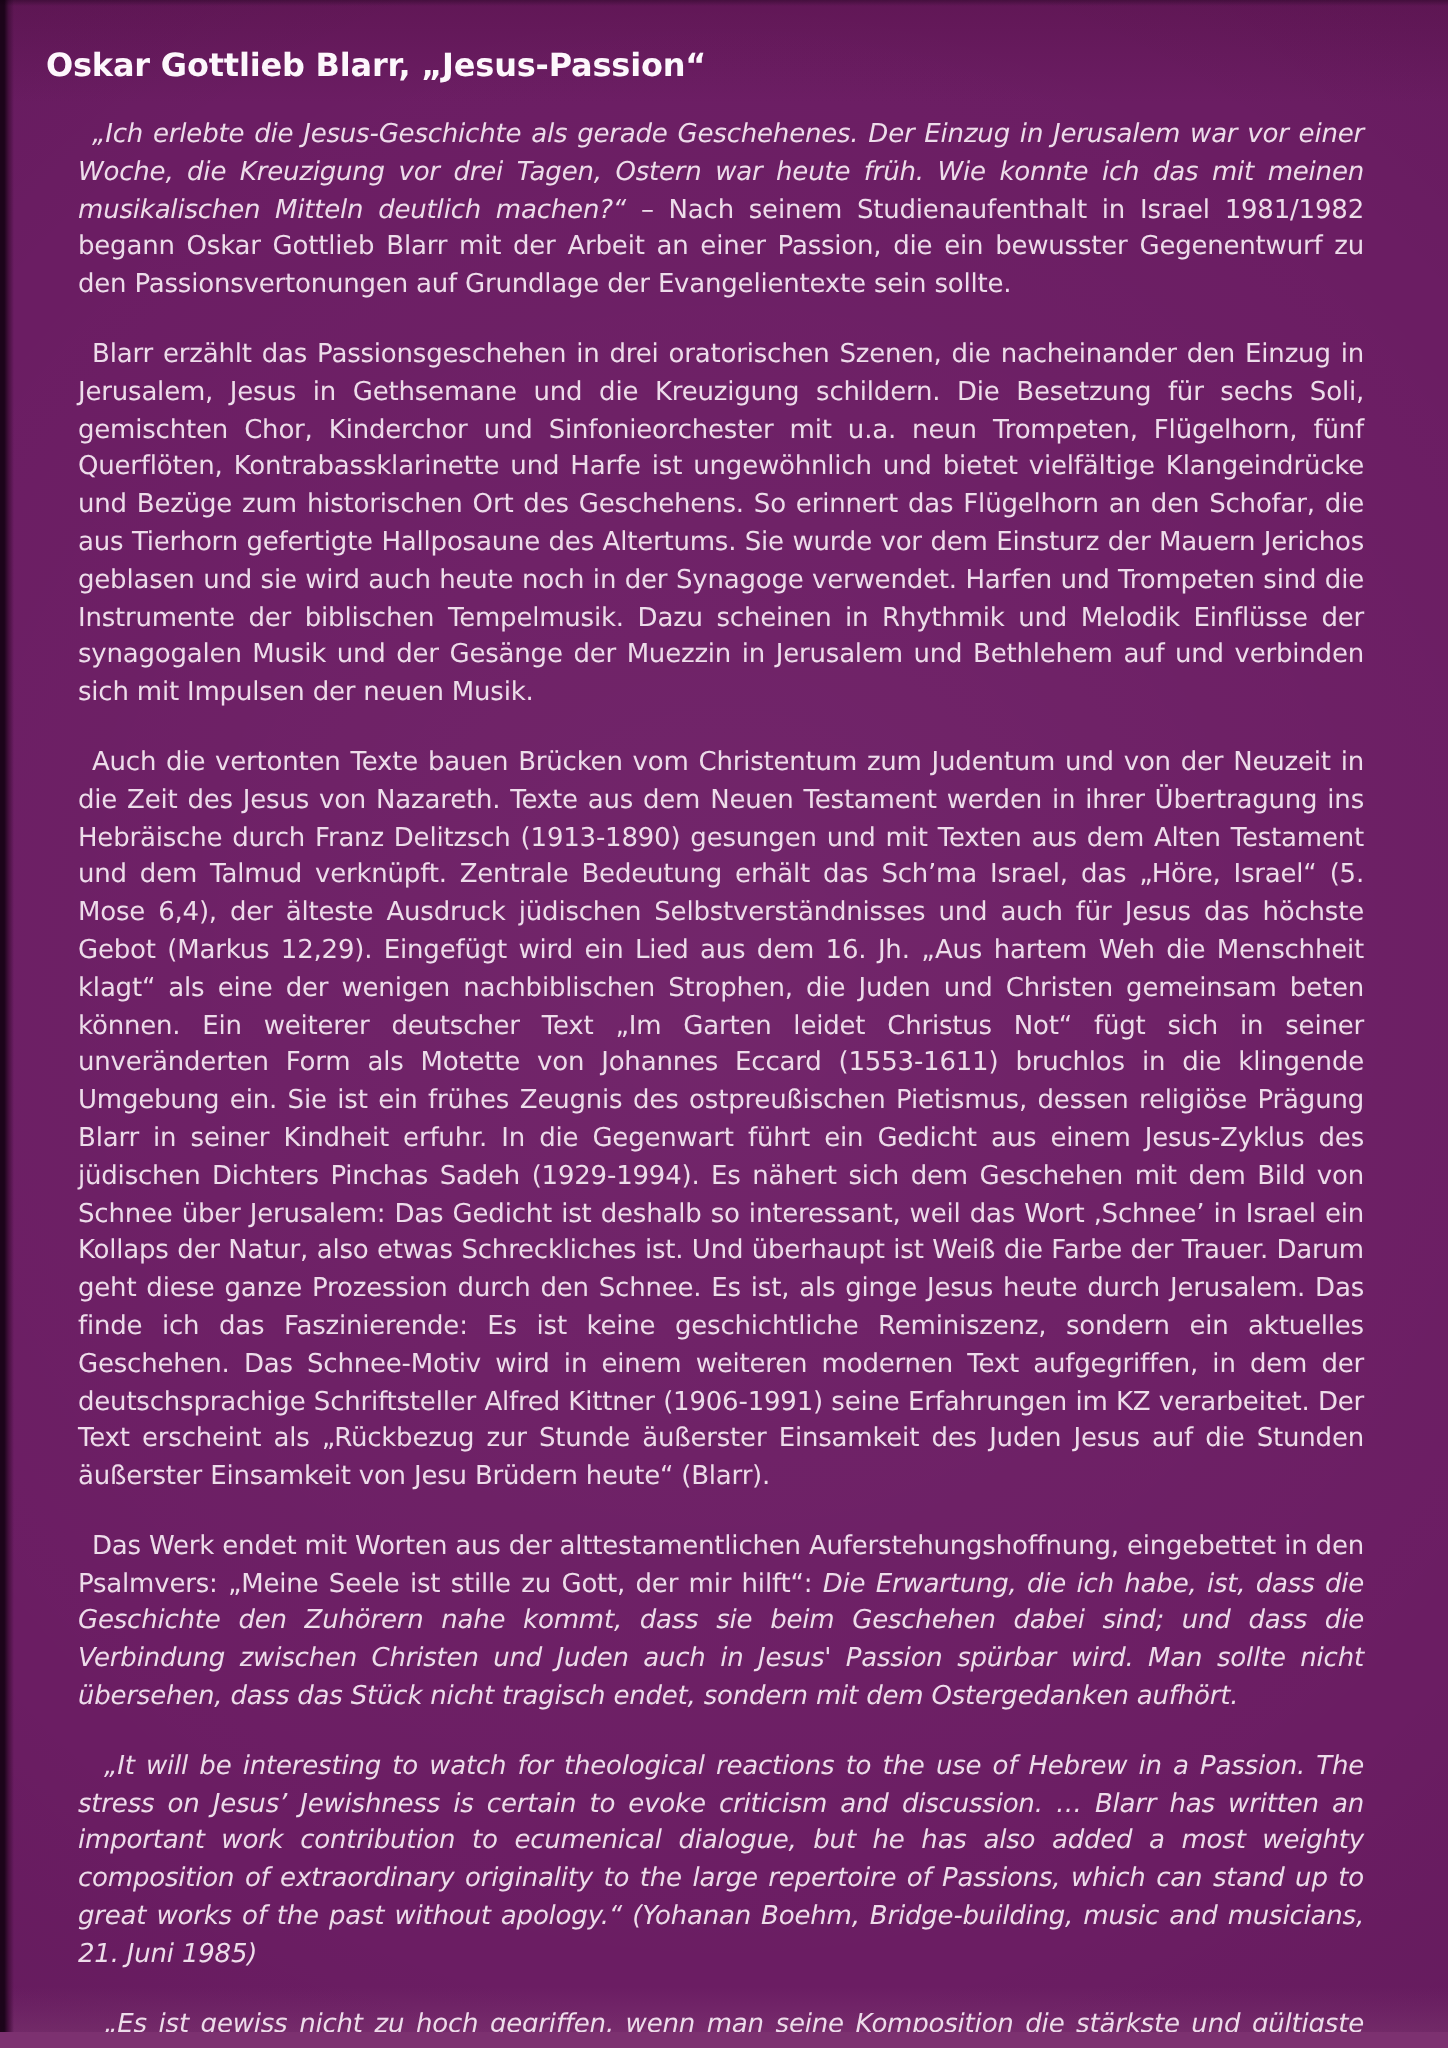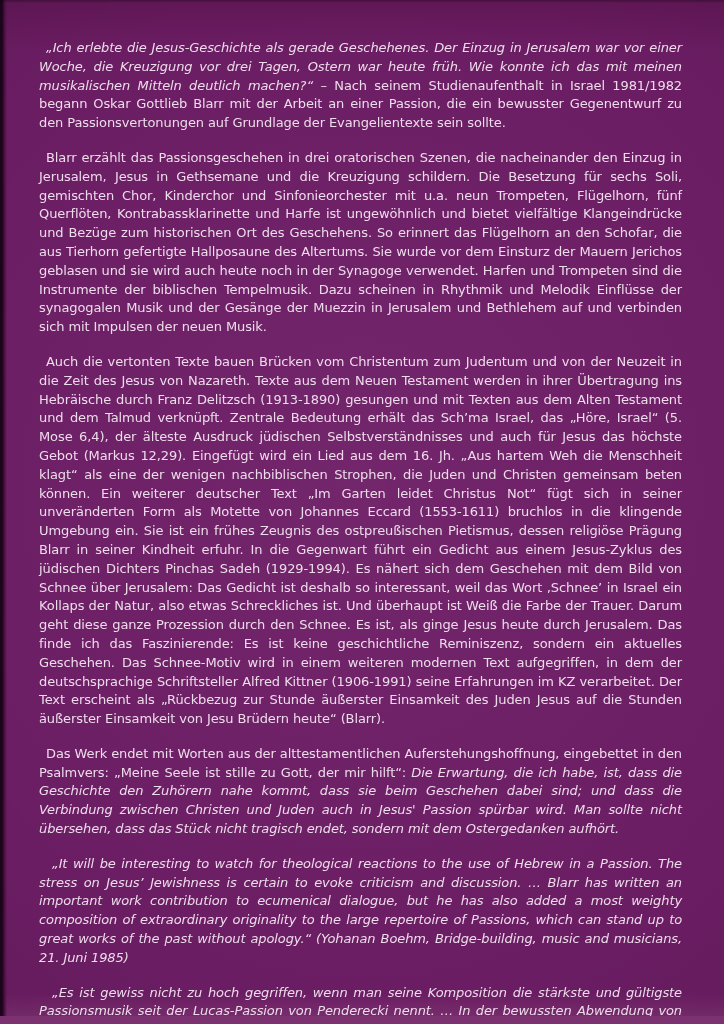--- a/index.html
+++ b/index.html
@@ -78,20 +78,21 @@
   }
 </style>
 </head>
 <body>
 
 <div class="page">
   <div class="left-edge"></div>
   <div class="top-edge"></div>
 
   <div class="content">
+    <h1 class="doc-title">Oskar Gottlieb Blarr, „Jesus-Passion“</h1>
 
     <div>
         <p class="para"><span class="it">„Ich erlebte die Jesus-Geschichte als gerade Geschehenes. Der Einzug in Jerusalem war vor einer Woche, die Kreuzigung vor drei Tagen, Ostern war heute früh. Wie konnte ich das mit meinen musikalischen Mitteln deutlich machen?“ </span><span class="rg">– Nach seinem Studienaufenthalt in Israel 1981/1982 begann Oskar Gottlieb Blarr mit der Arbeit an einer Passion, die ein bewusster Gegenentwurf zu den Passionsvertonungen auf Grundlage der Evangelientexte sein sollte.</span></p>
         <p class="para"><span class="rg">Blarr erzählt das Passionsgeschehen in drei oratorischen Szenen, die nacheinander den Einzug in Jerusalem, Jesus in Gethsemane und die Kreuzigung schildern. Die Besetzung für sechs Soli, gemischten Chor, Kinderchor und Sinfonieorchester mit u.a. neun Trompeten, Flügelhorn, fünf Querflöten, Kontrabassklarinette und Harfe ist ungewöhnlich und bietet vielfältige Klangeindrücke und Bezüge zum historischen Ort des Geschehens. So erinnert das Flügelhorn an den Schofar, die aus Tierhorn gefertigte Hallposaune des Altertums. Sie wurde vor dem Einsturz der Mauern Jerichos geblasen und sie wird auch heute noch in der Synagoge verwendet. Harfen und Trompeten sind die Instrumente der biblischen Tempelmusik. Dazu scheinen in Rhythmik und Melodik Einflüsse der synagogalen Musik und der Gesänge der Muezzin in Jerusalem und Bethlehem auf und verbinden sich mit Impulsen der neuen Musik.</span></p>
         <p class="para"><span class="rg">Auch die vertonten Texte bauen Brücken vom Christentum zum Judentum und von der Neuzeit in die Zeit des Jesus von Nazareth. Texte aus dem Neuen Testament werden in ihrer Übertragung ins Hebräische durch Franz Delitzsch (1913-1890) gesungen und mit Texten aus dem Alten Testament und dem Talmud verknüpft. Zentrale Bedeutung erhält das Sch’ma Israel, das „Höre, Israel“ (5. Mose 6,4), der älteste Ausdruck jüdischen Selbstverständnisses und auch für Jesus das höchste Gebot (Markus 12,29). Eingefügt wird ein Lied aus dem 16. Jh. „Aus hartem Weh die Menschheit klagt“ als eine der wenigen nachbiblischen Strophen, die Juden und Christen gemeinsam beten können. Ein weiterer deutscher Text „Im Garten leidet Christus Not“ fügt sich in seiner unveränderten Form als Motette von Johannes Eccard (1553-1611) bruchlos in die klingende Umgebung ein. Sie ist ein frühes Zeugnis des ostpreußischen Pietismus, dessen religiöse Prägung Blarr in seiner Kindheit erfuhr. In die Gegenwart führt ein Gedicht aus einem Jesus-Zyklus des jüdischen Dichters Pinchas Sadeh (1929-1994). Es nähert sich dem Geschehen mit dem Bild von Schnee über Jerusalem: Das Gedicht ist deshalb so interessant, weil das Wort ‚Schnee’ in Israel ein Kollaps der Natur, also etwas Schreckliches ist. Und überhaupt ist Weiß die Farbe der Trauer. Darum geht diese ganze Prozession durch den Schnee. Es ist, als ginge Jesus heute durch Jerusalem. Das finde ich das Faszinierende: Es ist keine geschichtliche Reminiszenz, sondern ein aktuelles Geschehen. Das Schnee-Motiv wird in einem weiteren modernen Text aufgegriffen, in dem der deutschsprachige Schriftsteller Alfred Kittner (1906-1991) seine Erfahrungen im KZ verarbeitet. Der Text erscheint als „Rückbezug zur Stunde äußerster Einsamkeit des Juden Jesus auf die Stunden äußerster Einsamkeit von Jesu Brüdern heute“ (Blarr).</span></p>
         <p class="para"><span class="rg">Das Werk endet mit Worten aus der alttestamentlichen Auferstehungshoffnung, eingebettet in den Psalmvers: „Meine Seele ist stille zu Gott, der mir hilft“: </span><span class="it">Die Erwartung, die ich habe, ist, dass die Geschichte den Zuhörern nahe kommt, dass sie beim Geschehen dabei sind; und dass die Verbindung zwischen Christen und Juden auch in Jesus' Passion spürbar wird. Man sollte nicht übersehen, dass das Stück nicht tragisch endet, sondern mit dem Ostergedanken aufhört.</span></p>
       </div>
 
 
     <div>

